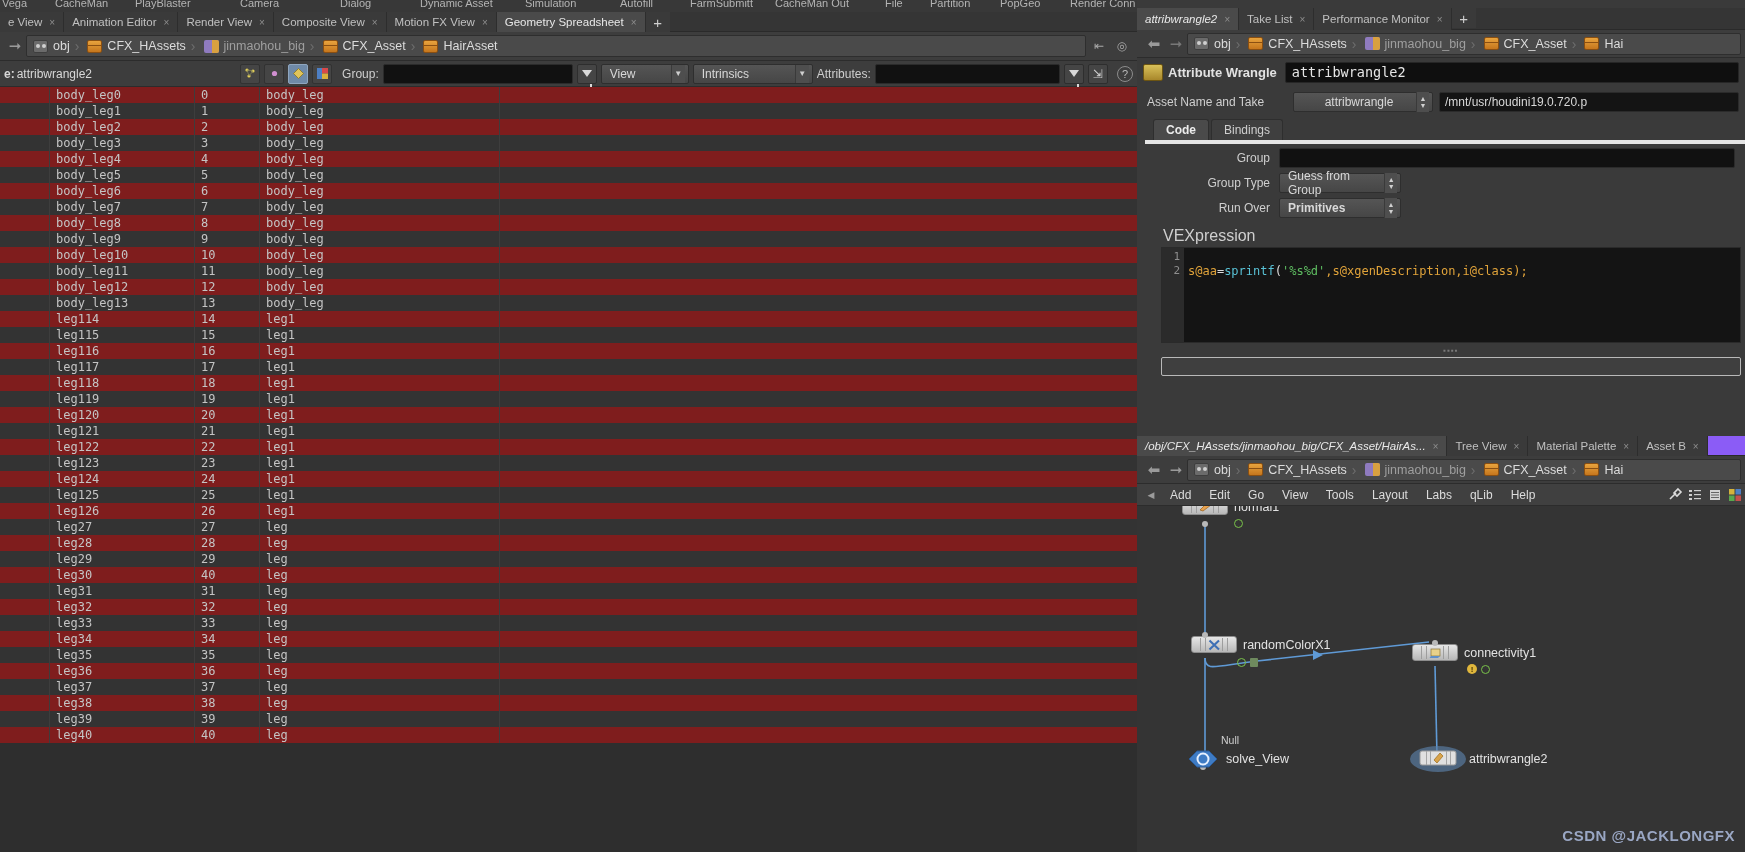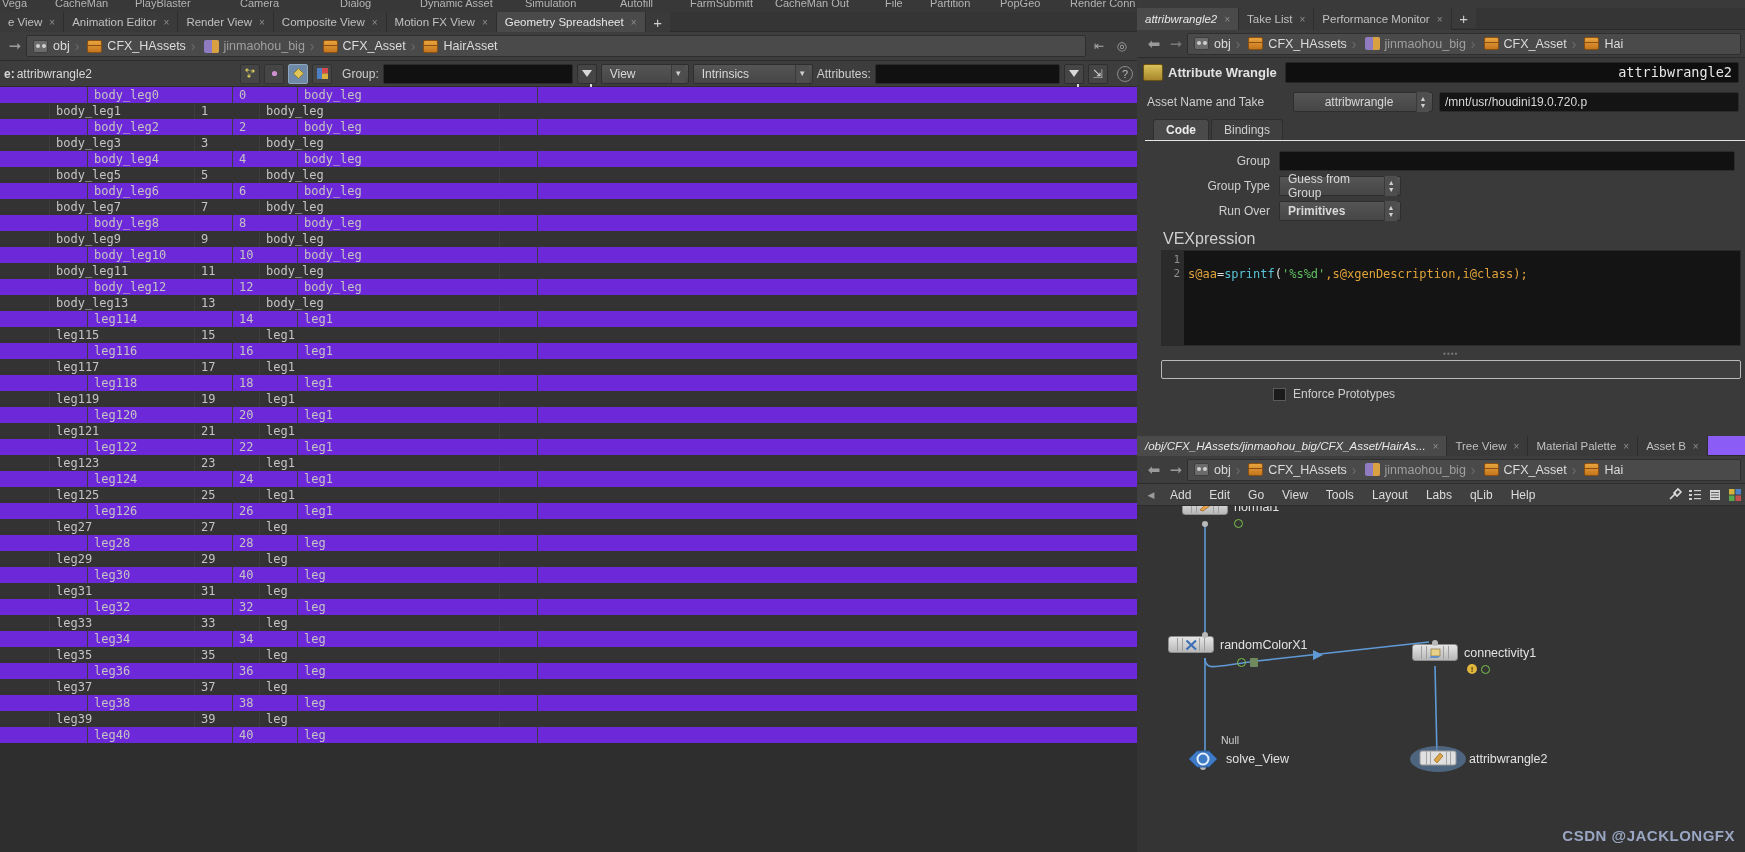--- a/index.html
+++ b/index.html
@@ -117,21 +117,21 @@
     font-size: 11.5px; color: #dcdcdc;
   }
   .sheet-head .hcell { border-right: 1px solid #333; padding-left: 6px; line-height: 15px; }
   .gutter-h { width: 50px; border-right: 1px solid #333; background:#4a4a4a;}
   .col-aa { width: 145px; }
   .col-class { width: 65px; }
   .col-xgen { width: 240px; }
   .col-rest { flex: 1; }
   .srow { display: flex; height: 16px; font-size: 12px; font-family: "DejaVu Sans Mono", monospace; }
   .srow.odd { background: #333333; }
-  .srow.even { background: #6d28d9; padding-left: 38px; }
+  .srow.even { background: #7f1d1d; }
   .srow .gut { width: 50px; border-right: 1px solid #3d3d3d; }
   .srow .c { padding-left: 6px; line-height: 16px; color: #c4c4c4; border-right: 1px solid #3d3d3d; overflow:hidden; white-space:nowrap;}
   .srow .c.lastc { border-right: none; }
 
   
   .right-pane {
     position: absolute; left: 1137px; top: 0; width: 608px; height: 852px;
     background: #3a3a3a;
   }
   .rp-tabbar {
@@ -140,40 +140,40 @@
   }
   .rp-tabbar .tab { height: 22px; }
   .rp-tabbar .tab.active { font-style: italic; }
   .rp-crumbbar {
     position: absolute; left: 0; top: 30px; width: 100%; height: 28px;
     background: #3d3d3d; display: flex; align-items: center; padding-left: 6px;
     border-bottom: 1px solid #2c2c2c;
   }
   .rp-body { position:absolute; left:0; top:58px; width:100%; height: 378px; background:#3a3a3a;}
   .wrangle-title {
-    display:flex; align-items:center; height: 22px; margin: 3px 6px 8px 6px; text-align: right;
+    display:flex; align-items:center; height: 22px; margin: 3px 6px 8px 6px;
   }
   .wrangle-title .wt-ico { width:20px;height:17px;margin-right:5px;
     background: linear-gradient(#d9c15a,#a8872b); border-radius:2px; border:1px solid #6d5512;}
   .wrangle-title .wt-lbl { font-size: 13px; font-weight: bold; color: #e2e2e2; margin-right: 8px;}
   .wrangle-title .wt-name {
     flex:1; height:21px; background:#0f0f0f; border:1px solid #262626; border-radius:2px;
     color:#e6e6e6; font-size:13.5px; font-family:"DejaVu Sans Mono", monospace; padding: 0 6px; line-height:19px;
   }
   .prow { display:flex; align-items:center; height: 22px; margin: 3px 6px 0 6px; }
   .prow .plabel { width: 128px; text-align: right; padding-right: 9px; font-size:12px; color:#cfcfcf;}
   .prow .plabel.wide { width: 140px; }
   .spin { width:13px; height:20px; background:#4e4e4e; border-left:1px solid #3a3a3a;
     display:flex; flex-direction:column; align-items:center; justify-content:center; color:#d0d0d0; font-size:7px; line-height:7px;}
 
   .tabs-sm { display:flex; margin: 6px 0 0 16px; align-items:flex-end;}
   .tab-sm { padding: 3px 12px; font-size: 12px; color:#cfcfcf; background:#3f3f3f; border:1px solid #2e2e2e;
     border-bottom:none; border-radius: 3px 3px 0 0; margin-right:2px;}
   .tab-sm.active { background:#4a4a4a; color:#ececec; font-weight:bold;}
-  .panel-inset { margin: 0 0 0 8px; border-top: 1px solid #e5e5e5; padding-top: 6px;}
+  .panel-inset { margin: 0 0 0 8px; border-top: 4px solid #e5e5e5; }
 
   .vex-label { font-size:16px; color:#cfcfcf; margin: 8px 0 2px 18px;}
   .code-area {
     margin: 0 4px 0 16px; height: 96px; background:#141414; border:1px solid #2a2a2a;
     display:flex; overflow:hidden;
   }
   .gutter-num { width: 22px; background:#2b2b2b; color:#8e8e8e; font-size:11px;
     font-family:"DejaVu Sans Mono", monospace; text-align:right; padding-right:4px; padding-top:2px; line-height:14px;}
   .code-body { flex:1; padding: 2px 0 0 4px; font-family:"DejaVu Sans Mono", monospace;
     font-size: 12px; line-height: 14px; white-space: pre; }
@@ -753,25 +753,20 @@
               <div>1</div>
               <div>2</div>
             </div>
           <div class="code-body"><span>&nbsp;</span>
 <span class="k-var">s@aa</span><span class="k-op">=</span><span class="k-fn">sprintf</span><span class="k-op">(</span><span class="k-str">'%s%d'</span><span class="k-var">,s@xgenDescription,i@class);</span></div>
         </div>
         <div class="code-resize">▪▪▪▪</div>
         <div class="wide-fld"></div>
 
 
-        <div class="prow chkrow" style="margin-top:4px;">
-          <span class="plabel" style="width:128px;"></span>
-          <span class="chkbox"></span>
-          <span class="lbl">Enforce Prototypes</span>
-        </div>
       </div>
     </div>
 
     <div class="net-section">
       <div class="net-tabbar" id="netTabs">
           <div class="tab active">
             <span>/obj/CFX_HAssets/jinmaohou_big/CFX_Asset/HairAs...</span>
             <span class="tclose">×</span>
           </div>
           <div class="tab">
@@ -885,21 +880,21 @@
                 </svg>
             </span>
           </div>
           <span class="nd-label">normal1</span>
         </div>
         <div class="nd-flags" style="left:97px; top:13px;">
           <span class="flag-o"></span>
         </div>
         <div class="dot" style="left:65px; top:15px;"></div>
 
-        <div class="nd" style="left:31px; top:130px;">
+        <div class="nd" style="left:54px; top:130px;">
           <div class="nd-box">
             <span class="strp" style="left:8px"></span>
               <span class="strp" style="left:13px"></span>
             <span class="strp" style="right:8px"></span>
               <span class="strp" style="right:13px"></span>
             <span class="nd-glyph">
               <svg width="13" height="12" viewBox="0 0 13 12">
                   <path d="M1.5 1.5 L11 10.5 M11 1.5 L1.5 10.5" stroke="#3d6fb5" stroke-width="2.1" fill="none"></path>
                 </svg>
             </span>

